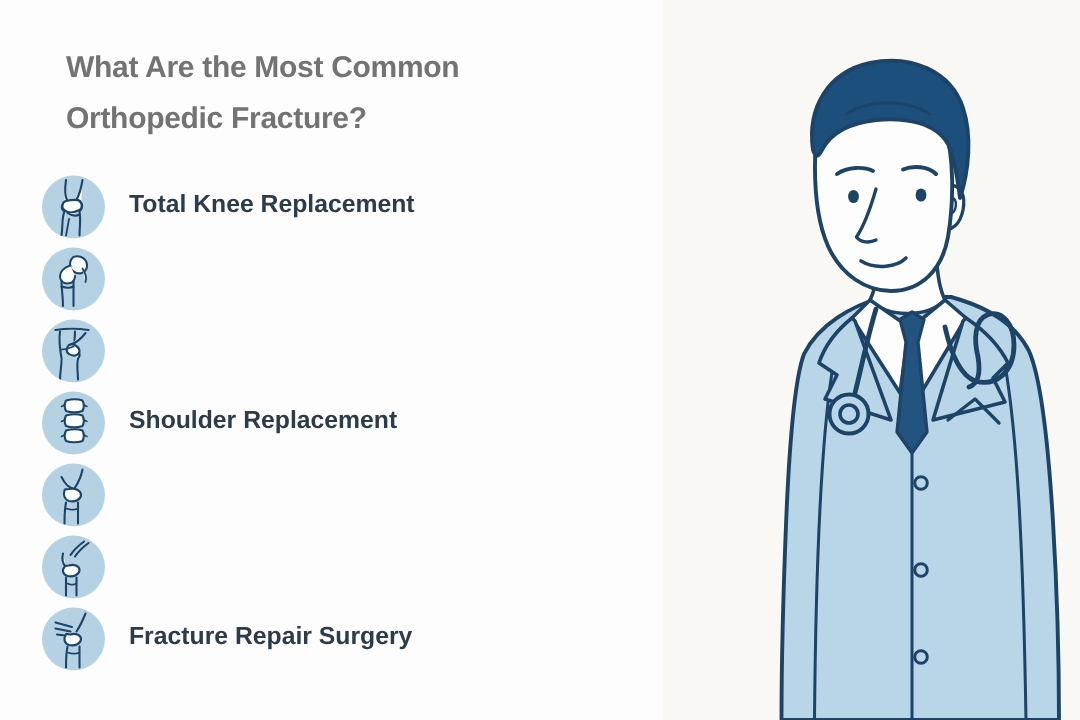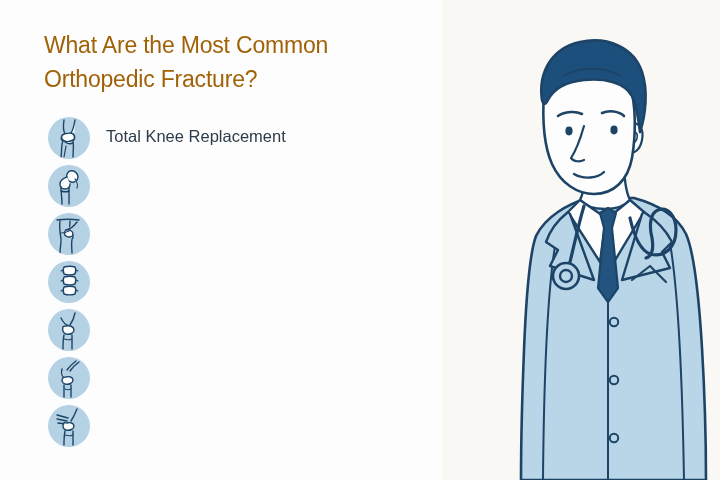--- a/index.html
+++ b/index.html
@@ -28,36 +28,37 @@
     width: 442px;
     height: 480px;
     background: #fdfdfe;
   }
   
   #title {
     position: absolute;
     left: 44px;
     top: 28px;
     width: 470px;
-    font-size: 23px;
+    font-size: 20px;
     line-height: 34px;
-    font-weight: normal;
-    color: #a16207;
+    font-weight: bold;
+    color: #737373;
     letter-spacing: -0.2px;
     z-index: 5;
   }
   #title .tline { display: block; white-space: nowrap; }
 
   
   #surgery-list {
     position: absolute;
-    left: 48px;
+    left: 28px;
     top: 117px;
     width: 390px;
     z-index: 4;
+    font-weight: bold;
   }
   .list-item {
     display: flex;
     align-items: flex-start;
     margin-bottom: 5px;
     min-height: 43px;
   }
   .item-icon {
     flex: 0 0 auto;
     width: 42px;
@@ -156,20 +157,21 @@
           <g fill="#fbfcfd" stroke="#1d4466" stroke-width="1.4" stroke-linejoin="round" stroke-linecap="round">
             <path d="M16 6 C20 5 24 5 27 6 C28 8 28 11 27 13 C24 14 19 14 16 13 C15 11 15 8 16 6 Z"></path>
             <path d="M16 16 C20 15 24 15 27 16 C28 18 28 21 27 23 C24 24 19 24 16 23 C15 21 15 18 16 16 Z"></path>
             <path d="M16 26 C20 25 24 25 27 26 C28 28 28 31 27 33 C24 34 19 34 16 33 C15 31 15 28 16 26 Z"></path>
             <path d="M15 9 L13 10 M28 9 L30 10" stroke-width="1.1"></path>
             <path d="M15 19 L13 20 M28 19 L30 20" stroke-width="1.1"></path>
             <path d="M15 29 L13 30 M28 29 L30 30" stroke-width="1.1"></path>
           </g>
         </svg>
       </span>
+      <span class="item-label">Shoulder Replacement</span>
     </div>
 
     <div class="list-item">
       <span class="item-icon">
         <svg width="42" height="42" viewBox="0 0 42 42">
           <g fill="#fbfcfd" stroke="#1d4466" stroke-width="1.4" stroke-linejoin="round" stroke-linecap="round">
             <path d="M27 4 C26 9 24 13 22 16"></path>
             <path d="M13 9 C15 13 18 16 21 17"></path>
             <path d="M15 18 C14 21 15 24 18 25 C22 26 26 24 26 21 C26 18 22 16 18 17 C16 17 15 17 15 18 Z"></path>
             <path d="M16 26 C15 31 15 36 15 40"></path>
@@ -202,20 +204,21 @@
           <g fill="#fbfcfd" stroke="#1d4466" stroke-width="1.4" stroke-linejoin="round" stroke-linecap="round">
             <path d="M29 4 C27 9 25 13 23 16"></path>
             <path d="M9 10 L20 13 M9 14 L19 16 M10 18 L18 19"></path>
             <path d="M16 18 C14 21 15 24 18 25 C22 26 26 24 26 21 C26 18 22 17 19 18 C17 18 16 17 16 18 Z"></path>
             <path d="M17 26 C16 31 16 36 16 40"></path>
             <path d="M25 26 C25 31 25 36 25 40"></path>
             <path d="M17 30 C20 31 23 31 25 30" stroke-width="1.1"></path>
           </g>
         </svg>
       </span>
+      <span class="item-label">Fracture Repair Surgery</span>
     </div>
 
   </div>
 
   <div id="doctor">
     <svg width="302" height="480" viewBox="0 0 302 480">
       <g stroke="#1d4466" stroke-linejoin="round" stroke-linecap="round">
 
         <path fill="#b9d5e8" stroke-width="2.6" d="M118 236 C112 252 108 300 106 350 C104 400 103 450 103 480
                  L288 480 C288 450 287 398 284 348 C281 298 276 252 268 234

